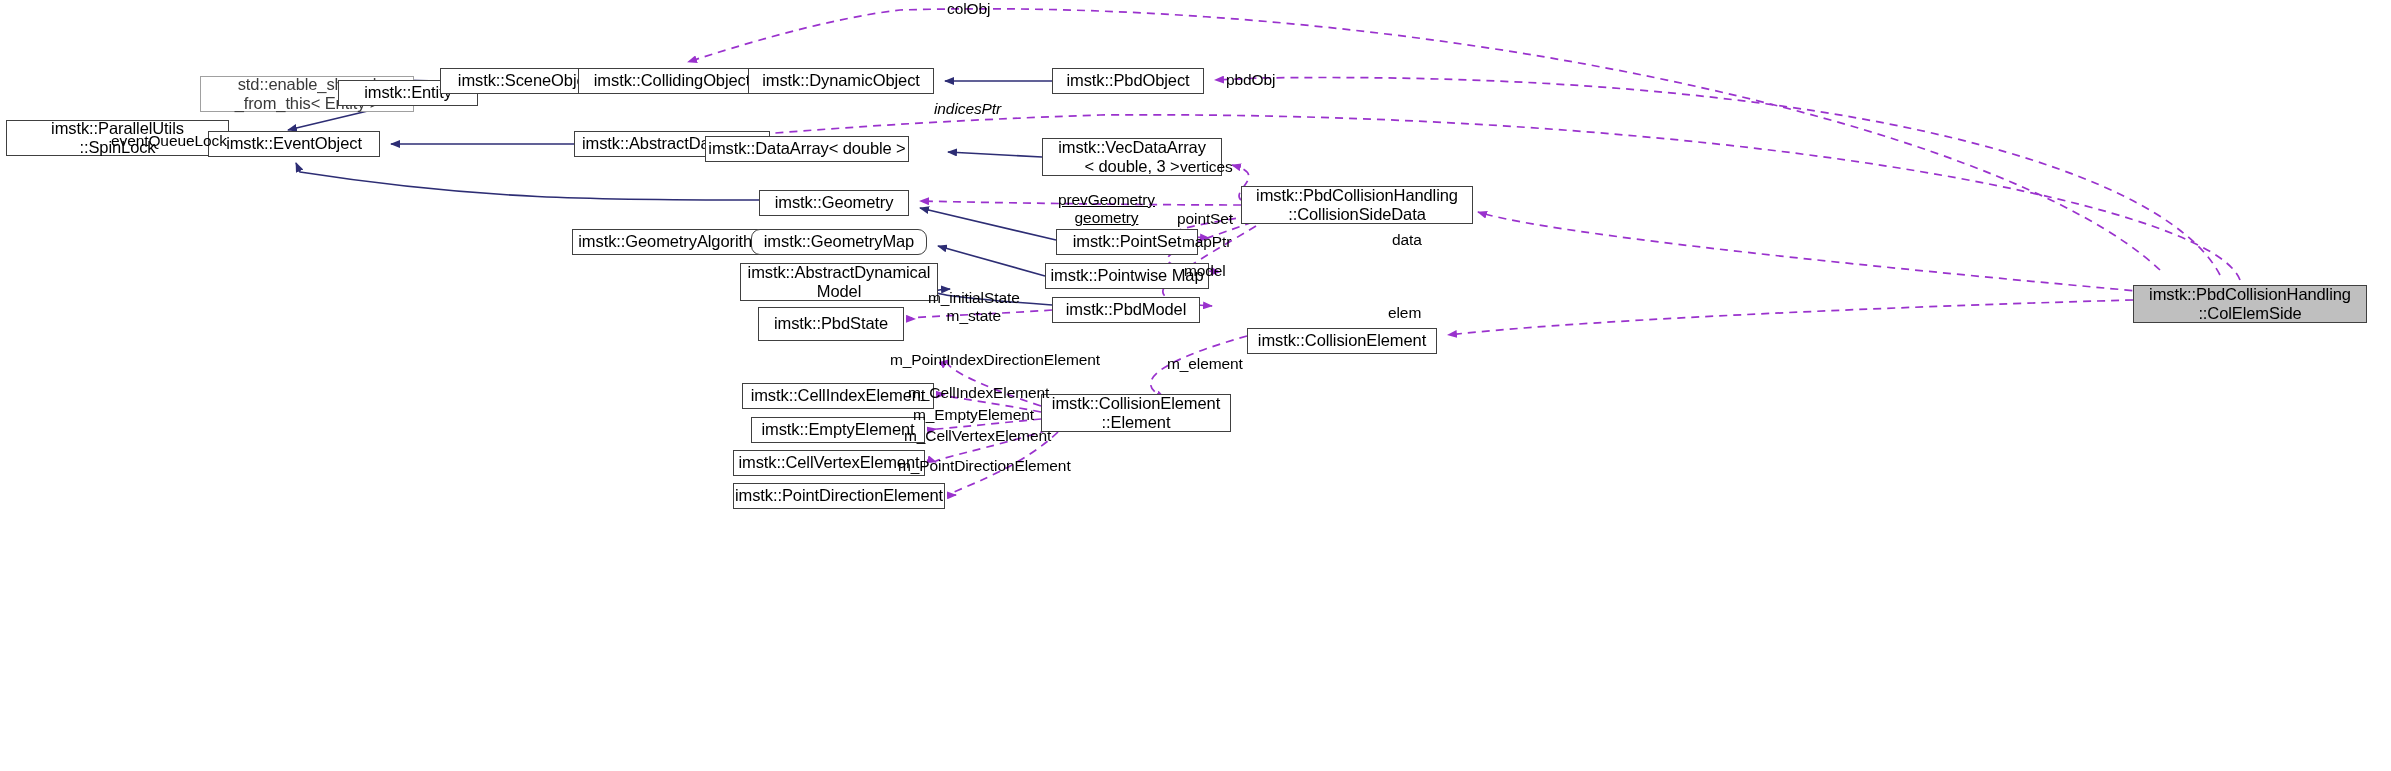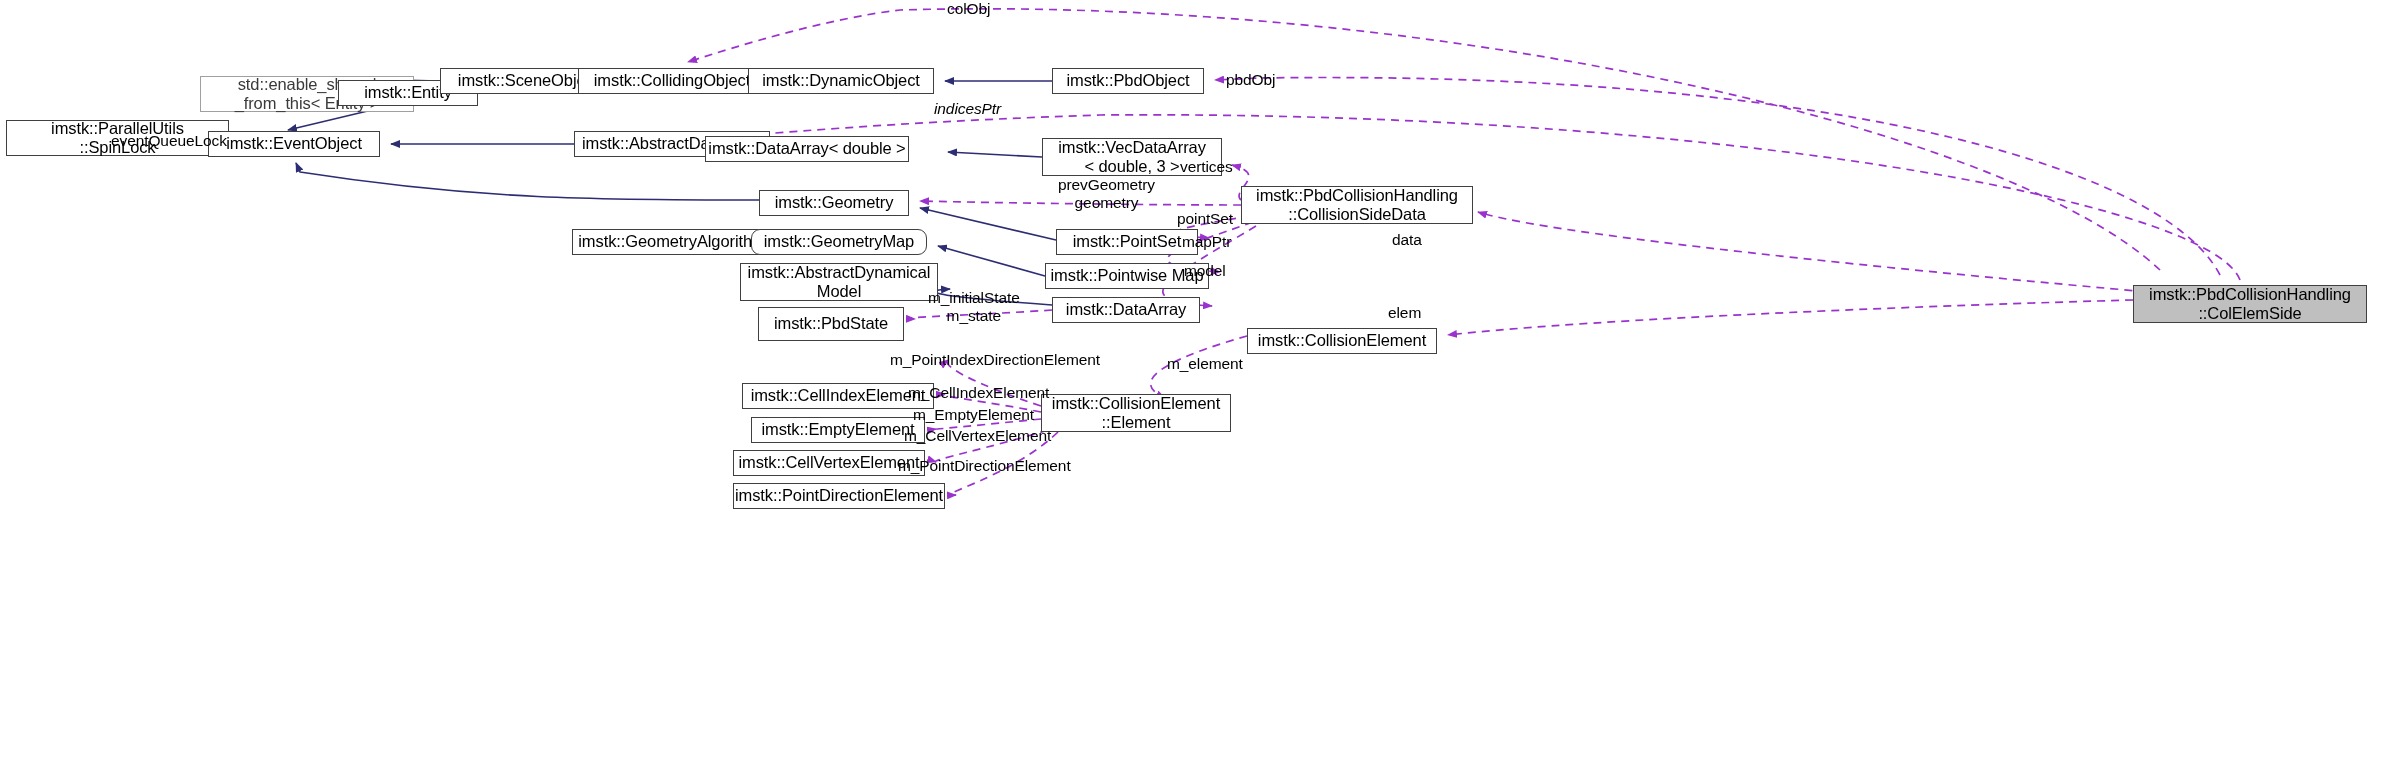--- a/index.html
+++ b/index.html
@@ -124,38 +124,38 @@
   <div class="node" style="left: 1042px; top: 138px; width: 180px; height: 38px;">imstk::VecDataArray
 &lt; double, 3 &gt;</div>
   <div class="node" style="left: 759px; top: 190px; width: 150px; height: 26px;">imstk::Geometry</div>
   <div class="node" style="left: 572px; top: 229px; width: 200px; height: 26px;">imstk::GeometryAlgorithm</div>
   <div class="node" style="left: 751px; top: 229px; width: 176px; height: 26px; border-radius: 9px;">imstk::GeometryMap</div>
   <div class="node" style="left: 1056px; top: 229px; width: 142px; height: 26px;">imstk::PointSet</div>
   <div class="node" style="left: 740px; top: 263px; width: 198px; height: 38px;">imstk::AbstractDynamical
 Model</div>
   <div class="node" style="left: 1045px; top: 263px; width: 164px; height: 26px;">imstk::Pointwise Map</div>
   <div class="node" style="left: 758px; top: 307px; width: 146px; height: 34px;">imstk::PbdState</div>
-  <div class="node" style="left: 1052px; top: 297px; width: 148px; height: 26px;">imstk::DataArray</div>
+  <div class="node" style="left: 1052px; top: 297px; width: 148px; height: 26px;">imstk::PbdModel</div>
   <div class="node" style="left: 1241px; top: 186px; width: 232px; height: 38px;">imstk::PbdCollisionHandling
 ::CollisionSideData</div>
   <div class="node" style="left: 1247px; top: 328px; width: 190px; height: 26px;">imstk::CollisionElement</div>
   <div class="node" style="left: 742px; top: 383px; width: 192px; height: 26px;">imstk::CellIndexElement</div>
   <div class="node" style="left: 1041px; top: 394px; width: 190px; height: 38px;">imstk::CollisionElement
 ::Element</div>
   <div class="node" style="left: 751px; top: 417px; width: 174px; height: 26px;">imstk::EmptyElement</div>
   <div class="node" style="left: 733px; top: 450px; width: 192px; height: 26px;">imstk::CellVertexElement</div>
   <div class="node" style="left: 733px; top: 483px; width: 212px; height: 26px;">imstk::PointDirectionElement</div>
   <div class="node highlight" style="left: 2133px; top: 285px; width: 234px; height: 38px;">imstk::PbdCollisionHandling
 ::ColElemSide</div>
 
   <div class="edge-label" style="left: 947px; top: 0px;">colObj</div>
   <div class="edge-label" style="left: 1178px; top: 71px; margin-left: 48px;">pbdObj</div>
   <div class="edge-label" style="left: 934px; top: 100px; font-style: italic;">indicesPtr</div>
   <div class="edge-label" style="left: 1180px; top: 158px;">vertices</div>
-  <div class="edge-label" style="left: 1058px; top: 176px;">prevGeometry
+  <div class="edge-label" style="left: 1058px; top: 191px; text-decoration: underline;">prevGeometry
 geometry</div>
   <div class="edge-label" style="left: 1177px; top: 210px;">pointSet</div>
   <div class="edge-label" style="left: 1182px; top: 233px;">mapPtr</div>
   <div class="edge-label" style="left: 1392px; top: 231px;">data</div>
   <div class="edge-label" style="left: 1184px; top: 262px;">model</div>
   <div class="edge-label" style="left: 928px; top: 289px;">m_initialState
 m_state</div>
   <div class="edge-label" style="left: 1388px; top: 304px;">elem</div>
   <div class="edge-label" style="left: 890px; top: 351px;">m_PointIndexDirectionElement</div>
   <div class="edge-label" style="left: 1167px; top: 355px;">m_element</div>

